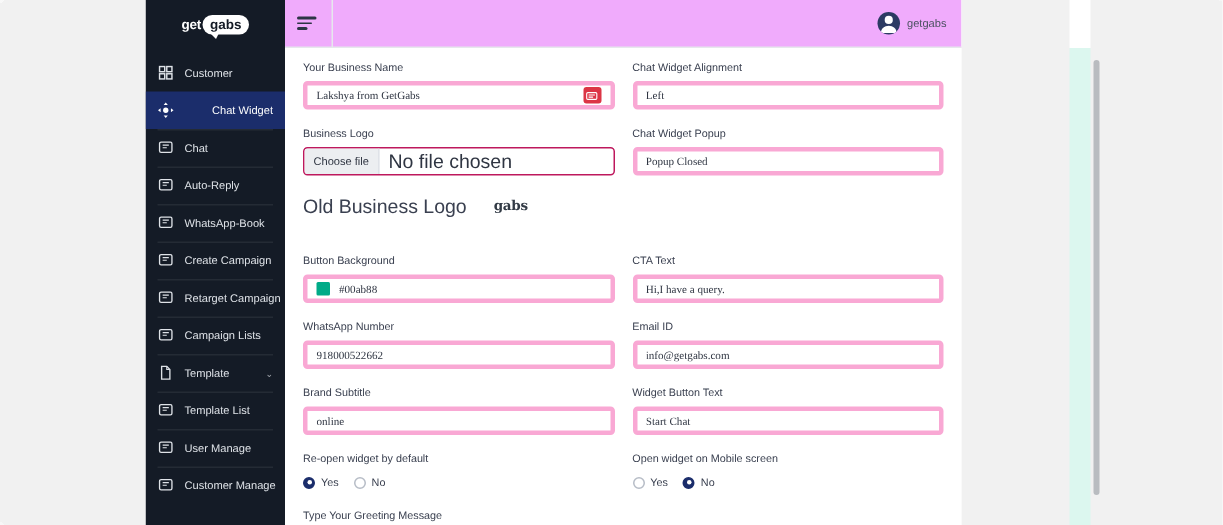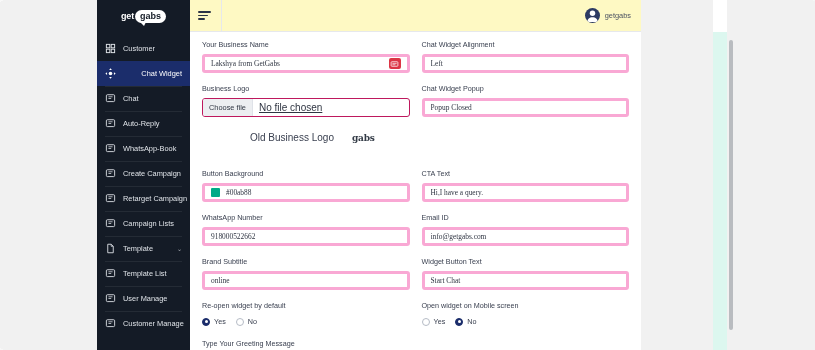--- a/index.html
+++ b/index.html
@@ -120,21 +120,21 @@
   .main {
     flex: 1;
     display: flex;
     flex-direction: column;
     background: #ffffff;
     min-width: 0;
   }
   .topbar {
     height: 32px;
     min-height: 32px;
-    background: #fef9c3;
+    background: #f0abfc;
     border-bottom: 1px solid #e6e8ec;
     display: flex;
     align-items: center;
     padding: 0 10px 0 8px;
     position: relative;
   }
   .hamburger {
     width: 14px; height: 12px;
     display: flex; flex-direction: column; justify-content: center; gap: 2px;
     cursor: pointer;
@@ -236,36 +236,34 @@
     font-size: 7.4px;
     color: #2f3542;
     display: flex; align-items: center;
     padding: 0 6px;
     cursor: pointer;
     white-space: nowrap;
   }
   .file-name {
     display: flex; align-items: center;
     padding: 0 6px;
-    font-size: 10px;
+    font-size: 13px;
     color: #2f3542;
-    text-decoration: underline;
   }
 
   .oldlogo-row {
     display: flex;
     align-items: center;
     gap: 18px;
     margin-bottom: 11px;
     height: 19px;
   }
   .oldlogo-label {
-    font-size: 10px;
+    font-size: 13px;
     color: #3a4050;
-    margin-left: 48px;
   }
   .oldlogo-img {
     font-family: "DejaVu Serif", serif;
     font-weight: bold;
     font-size: 9px;
     color: #333b46;
     letter-spacing: -0.2px;
   }
 
   .swatch {

